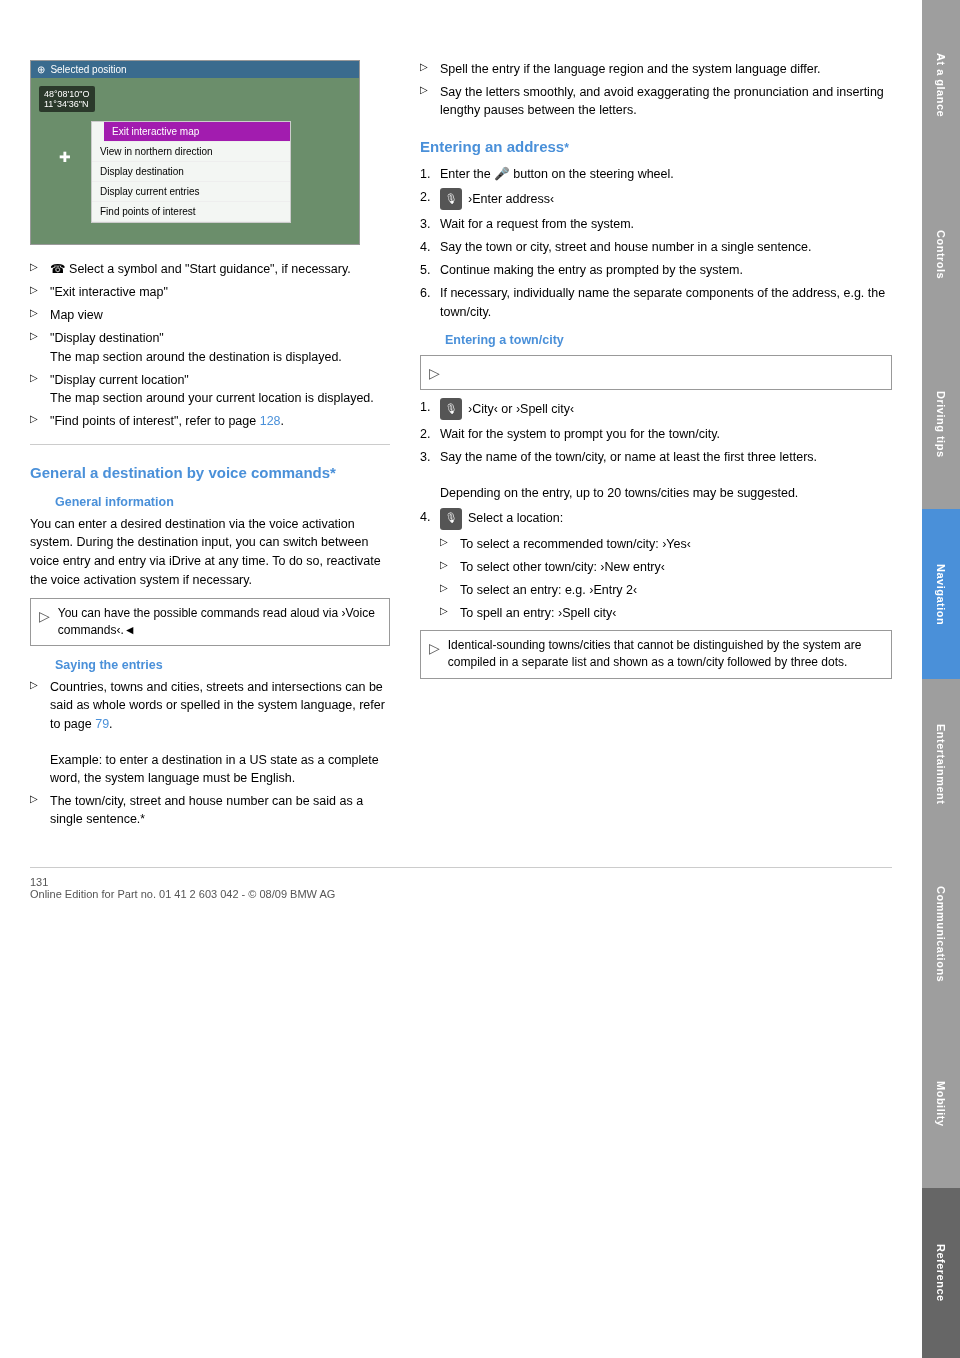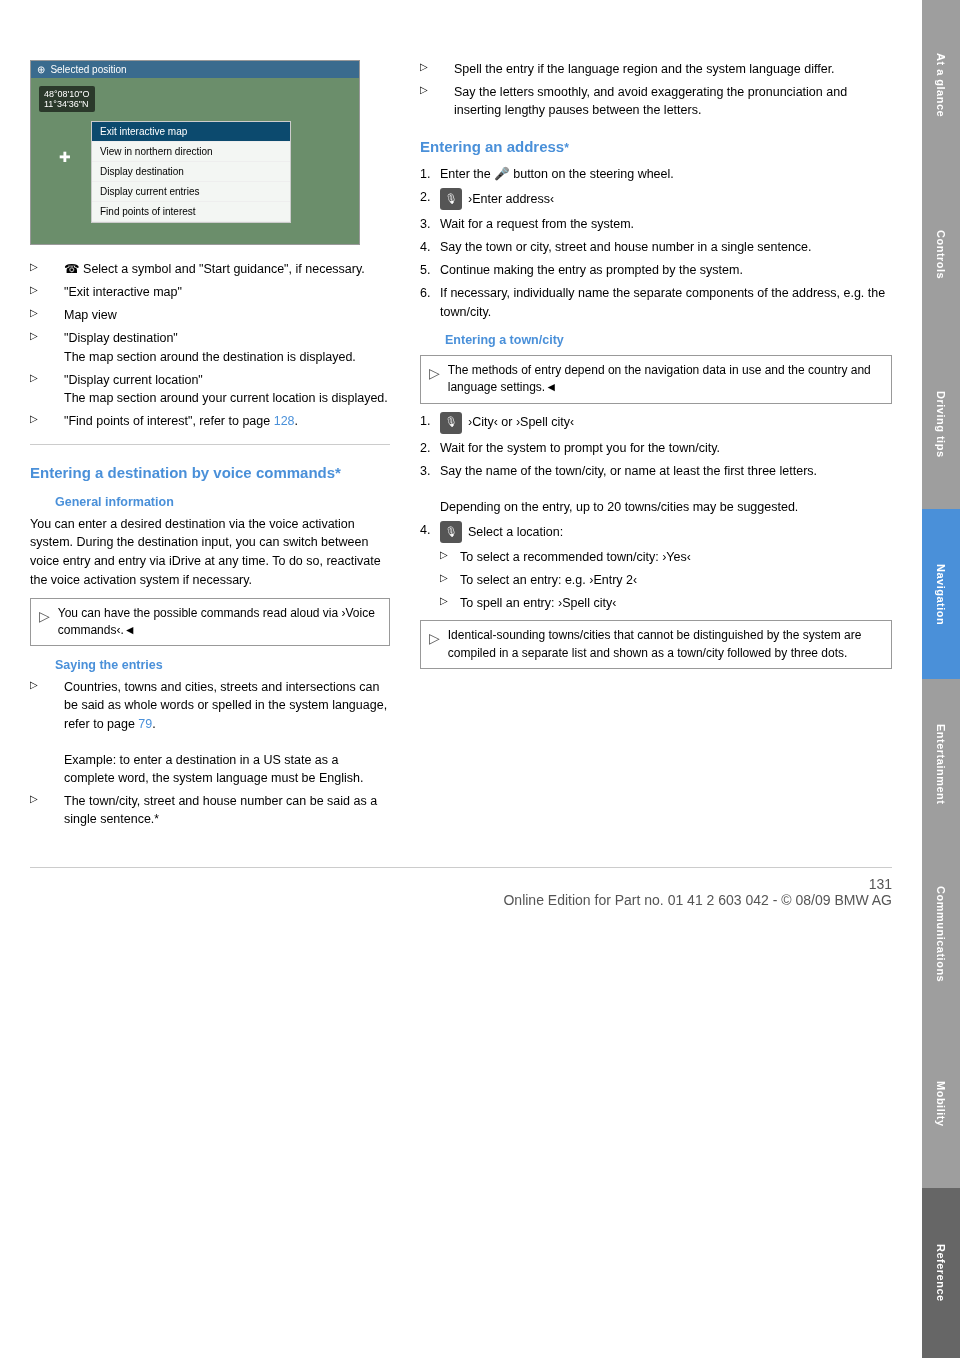--- a/index.html
+++ b/index.html
@@ -97,38 +97,39 @@
       border: 1px solid #ccc;
       width: 200px;
     }
     .nav-screenshot .menu-item {
       padding: 4px 8px;
       font-size: 10px;
       color: #000;
       border-bottom: 1px solid #eee;
     }
     .nav-screenshot .menu-item.highlighted {
-      background: #0c4a6e;
-      color: #fff;
+      background: #a21caf;
+      color: #fff;
+      margin-left: 12px;
     }
     .nav-screenshot .map-cross {
       position: absolute;
       left: 28px;
       top: 88px;
       font-size: 14px;
       color: #fff;
     }
 
     
     .bullet-list {
       list-style: none;
       margin-bottom: 8px;
     }
     .bullet-list li {
-      padding-left: 34px;
+      padding-left: 20px;
       position: relative;
       margin-bottom: 5px;
       font-size: 12.5px;
       line-height: 1.45;
     }
     .bullet-list li::before {
       content: '▷';
       position: absolute;
       left: 0;
       top: 0;
@@ -218,22 +219,22 @@
       flex-shrink: 0;
     }
 
     
     .link-blue {
       color: #4a90d9;
     }
 
     
     .page-footer {
-      text-align: right;
-      font-size: 14px;
+      text-align: left;
+      font-size: 11px;
       color: #555;
       margin-top: 30px;
       border-top: 1px solid #ccc;
       padding-top: 8px;
     }
 
     .star { font-size: 12px; }
 
     hr.section-rule {
       border: none;
@@ -299,21 +300,21 @@
         <li>
           <span>"Display current location"<br>The map section around your current location is displayed.</span>
         </li>
         <li>
           <span>"Find points of interest", refer to page <span class="link-blue">128</span>.</span>
         </li>
       </ul>
 
       <hr class="section-rule">
 
-      <div class="section-heading">Entering a destination by voice commands*</div>
+      <div class="section-heading">General a destination by voice commands*</div>
 
       <div class="sub-heading">General information</div>
 
       <p class="body-text">You can enter a desired destination via the voice activation system. During the destination input, you can switch between voice entry and entry via iDrive at any time. To do so, reactivate the voice activation system if necessary.</p>
 
       <div class="note-box">
         <span class="note-icon">▷</span>
         <span>You can have the possible commands read aloud via ›Voice commands‹.◄</span>
       </div>
 
@@ -371,21 +372,20 @@
           <span class="num">6.</span>
           <span>If necessary, individually name the separate components of the address, e.g. the town/city.</span>
         </li>
       </ol>
 
       <div class="sub-heading">Entering a town/city</div>
 
 
       <div class="note-box">
         <span class="note-icon">▷</span>
-        <span>The methods of entry depend on the navigation data in use and the country and language settings.◄</span>
       </div>
 
       <ol class="numbered-list">
         <li>
           <span class="num">1.</span>
           <div class="voice-row">
             <div class="voice-icon">🎙</div>
             <span>›City‹ or ›Spell city‹</span>
           </div>
         </li>
@@ -399,20 +399,21 @@
         </li>
         <li>
           <span class="num">4.</span>
           <div>
             <div class="voice-row">
               <div class="voice-icon">🎙</div>
               <span>Select a location:</span>
             </div>
             <ul class="bullet-list" style="margin-top:4px;">
               <li><span>To select a recommended town/city: ›Yes‹</span></li>
+              <li><span>To select other town/city: ›New entry‹</span></li>
               <li><span>To select an entry: e.g. ›Entry 2‹</span></li>
               <li><span>To spell an entry: ›Spell city‹</span></li>
             </ul>
           </div>
         </li>
       </ol>
 
       <div class="note-box">
         <span class="note-icon">▷</span>
         <span>Identical-sounding towns/cities that cannot be distinguished by the system are compiled in a separate list and shown as a town/city followed by three dots.</span>

